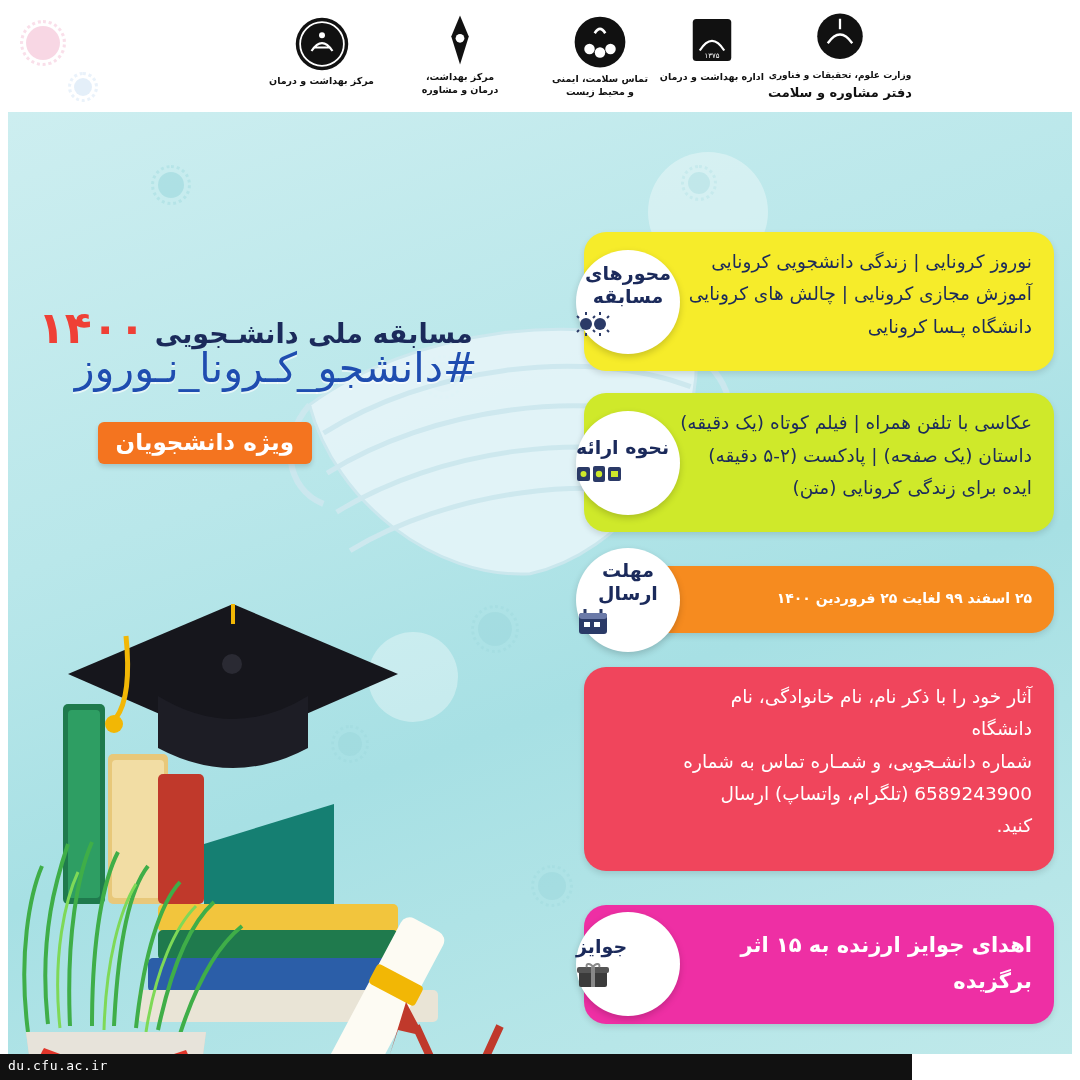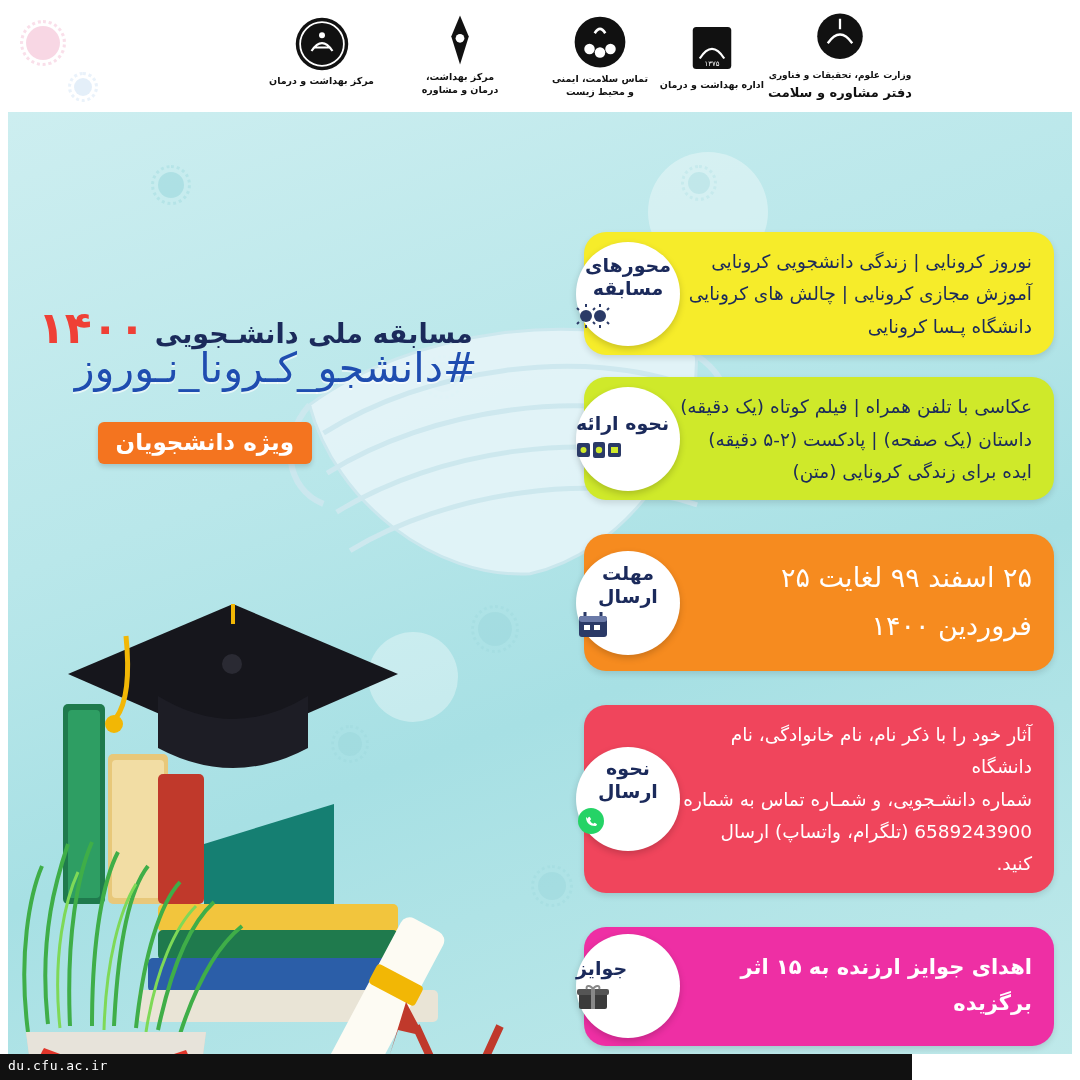--- a/index.html
+++ b/index.html
@@ -42,34 +42,34 @@
   .hashtag{position:absolute;right:556px;top:232px;width:480px;text-align:center;direction:rtl;
     color:#1f4db0;font-size:41px;font-weight:normal;letter-spacing:1px;
     text-shadow:0 2px 0 rgba(255,255,255,.6);}
   .ribbon{position:absolute;right:760px;top:310px;background:#f4741f;color:#fff;
     font-size:23px;font-weight:bold;padding:7px 18px 9px;border-radius:6px;
     box-shadow:0 3px 5px rgba(0,0,0,.15);}
 
   
   .rows{position:absolute;right:18px;top:120px;width:480px;}
   .row{position:relative;margin-bottom:18px;display:flex;align-items:center;justify-content:flex-start;}
-  .pill{position:relative;border-radius:22px;padding:14px 22px 12px 96px;
+  .pill{position:relative;border-radius:22px;padding:14px 22px 28px 96px;
     color:#1b2a5b;font-size:18.5px;line-height:1.75;min-height:60px;
     box-shadow:0 3px 6px rgba(0,0,0,.12);width:100%;box-sizing:border-box;}
   .badge{position:absolute;left:-8px;top:50%;transform:translateY(-50%);
     width:104px;height:104px;border-radius:50%;background:#fff;
     box-shadow:0 3px 7px rgba(0,0,0,.18);display:flex;flex-direction:column;
     align-items:flex-end;justify-content:center;z-index:3;}
   .badge .bt{font-size:19px;font-weight:bold;color:#1b2a5b;line-height:1.2;text-align:center;}
   .badge .bi{font-size:24px;line-height:1;margin-top:3px;}
   .row-wrap{position:relative;width:470px;margin-right:0;}
 
   .c-yellow{background:#f6ec2a;}
   .c-lime{background:#cfe92a;}
-  .c-orange{background:#f68b1f;color:#fff;font-weight:normal;font-size:27px;}
+  .c-orange{background:#f68b1f;color:#fff;font-weight:bold;font-size:14px;}
   .c-red{background:#f0455c;color:#fff;font-size:18.5px;}
   .c-pink{background:#ee2fa4;color:#fff;font-weight:bold;font-size:21px;}
 
   
   .illus{position:absolute;left:0;bottom:0;width:560px;height:680px;}
   .footerbar{position:absolute;left:0;bottom:0;width:912px;height:26px;background:#111;}
   .footerbar .url{position:absolute;left:8px;top:4px;color:#fff;font-size:13px;
     font-family:"DejaVu Sans Mono","Liberation Mono",monospace;letter-spacing:.5px;}
 </style>
 </head>
@@ -109,21 +109,21 @@
       <svg class="mark" viewBox="0 0 64 64">
         <circle cx="32" cy="32" r="29" fill="#111"></circle>
         <circle cx="20" cy="40" r="6" fill="#fff"></circle>
           <circle cx="32" cy="44" r="6" fill="#fff"></circle>
         <circle cx="44" cy="40" r="6" fill="#fff"></circle>
         <path d="M26 22 q6 -10 12 0" stroke="#fff" stroke-width="3" fill="none"></path>
       </svg>
       <div class="cap two">تماس سلامت، ایمنی و محیط زیست</div>
     </div>
 
-    <div class="logo" style="right:316px;top:20px;margin-left:24px;">
+    <div class="logo" style="right:316px;top:12px;margin-left:24px;">
       <svg class="mark" viewBox="0 0 64 64">
         <rect x="10" y="8" width="44" height="48" rx="4" fill="#111"></rect>
         <path d="M18 44 q14 -22 28 0" stroke="#fff" stroke-width="2.5" fill="none"></path>
         <text x="32" y="52" font-size="8" fill="#fff" text-anchor="middle">۱۳۷۵</text>
       </svg>
       <div class="cap">اداره بهداشت و درمان</div>
     </div>
 
     <div class="logo" style="right:168px;top:10px;">
       <svg class="mark" viewBox="0 0 64 64">
@@ -226,29 +226,20 @@
             </div>
           </div>
         </div>
       </div>
 
       <div class="row" style="margin-top:34px;">
         <div class="row-wrap">
           <div class="pill c-red" style="white-space:pre-line;">آثار خود را با ذکر نام، نام خانوادگی، نام دانشگاه
 شماره دانشـجویی، و شمـاره تماس به شماره
 6589243900 (تلگرام، واتساپ) ارسال کنید.</div>
-          <div class="badge">
-            <div class="bt">نحوه ارسال</div>
-            <div class="bi">
-              <svg width="30" height="30" viewBox="0 0 30 30">
-                <circle cx="15" cy="15" r="13" fill="#25d366"></circle>
-                <path d="M10 11c0 6 4 9 9 9 1 0 2-.6 2-1.5 0-.5-2-1.8-2.4-1.8-.5 0-.8 1-1.3 1-.8 0-3.3-2.4-3.3-3.2 0-.5 1-.8 1-1.3 0-.4-1.3-2.4-1.8-2.4-.9 0-1.2 1-1.2 2z" fill="#fff"></path>
-              </svg>
-            </div>
-          </div>
         </div>
       </div>
 
       <div class="row" style="margin-top:34px;">
         <div class="row-wrap">
           <div class="pill c-pink" style="padding-top:22px;padding-bottom:24px;">اهدای جوایز ارزنده به ۱۵ اثر برگزیده</div>
           <div class="badge">
             <div class="bt">جوایز</div>
             <div class="bi">
               <svg width="34" height="28" viewBox="0 0 34 28">

